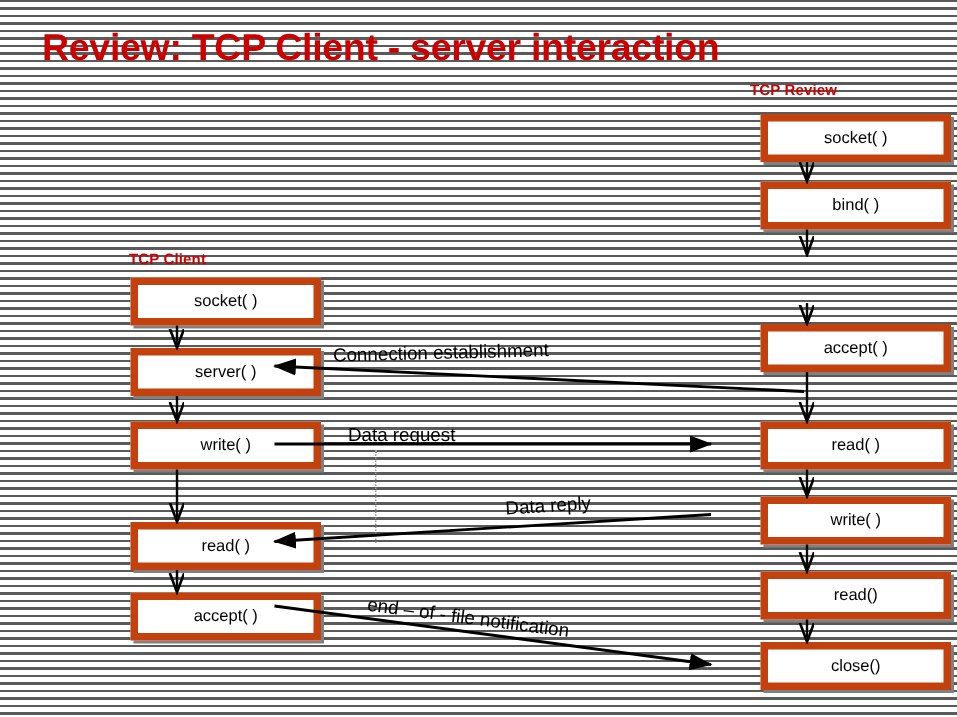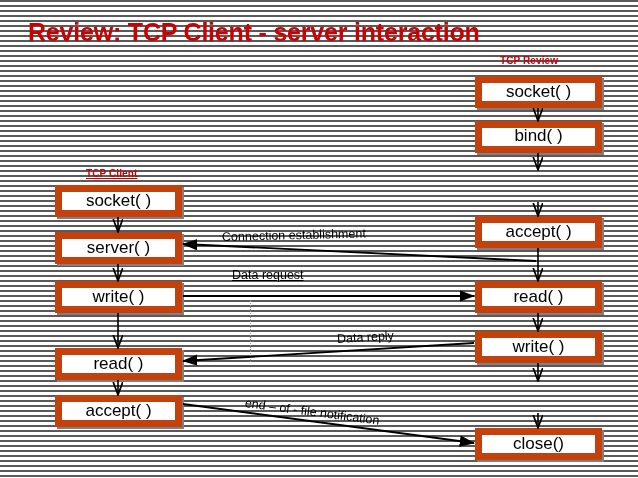--- a/index.html
+++ b/index.html
@@ -46,38 +46,39 @@
   }
   .col-label {
     position: absolute;
     z-index: 3;
     color: #CC0000;
     font-size: 10px;
     font-weight: bold;
     white-space: nowrap;
     letter-spacing: 0.1px;
   }
-  #label-client { left: 86px; top: 168px; text-decoration: underline; }
+  #label-client { left: 86px; top: 168px; }
   #label-server { left: 500px; top: 55px; }
 
   .nodebox {
     position: absolute;
     z-index: 4;
     width: 127px;
     height: 32px;
     background: #ffffff;
-    border: 7px solid #c2410c;
+    border: 5px solid #c2410c;
     box-sizing: border-box;
     box-shadow: 2px 2px 0 0 #808080;
     display: flex;
     align-items: center;
     justify-content: center;
-    font-size: 17px;
+    font-size: 11px;
     color: #000000;
     white-space: nowrap;
+    margin-left: 32px;
   }
   .arrow-svg {
     position: absolute;
     left: 0; top: 0;
     width: 638px;
     height: 478px;
     z-index: 5;
     pointer-events: none;
     overflow: visible;
   }
@@ -106,31 +107,34 @@
   <div class="dotline" style="left:250px; top:300px; height:62px;"></div>
 
   <div id="title">Review: TCP Client - server interaction</div>
 
   <div id="label-client" class="col-label">TCP Client</div>
   <div id="label-server" class="col-label">TCP Review</div>
 
   <div class="nodebox" style="left:475px; top:76px;">
     <span>socket( )</span>
   </div>
-  <div class="nodebox" style="left:475px; top:121px;align-items:flex-end;">
+  <div class="nodebox" style="left:475px; top:121px;">
     <span>bind( )</span>
   </div>
   <div class="nodebox" style="left:475px; top:216px;">
     <span>accept( )</span>
   </div>
   <div class="nodebox" style="left:475px; top:281px;">
     <span>read( )</span>
   </div>
   <div class="nodebox" style="left:475px; top:331px;">
     <span>write( )</span>
+  </div>
+  <div class="nodebox" style="left:475px; top:381px;">
+    <span>read()</span>
   </div>
   <div class="nodebox" style="left:475px; top:428px;">
     <span>close()</span>
   </div>
 
   <div class="nodebox" style="left:55px; top:185px;">
     <span>socket( )</span>
   </div>
   <div class="nodebox" style="left:55px; top:232px;">
     <span>server( )</span>
@@ -176,19 +180,19 @@
 
     <path d="M 183,296 L 474,296" stroke="#000" stroke-width="1.9" fill="none" marker-end="url(#ahf)"></path>
 
     <path d="M 474,343 L 183,361" stroke="#000" stroke-width="1.9" fill="none" marker-end="url(#ahf)"></path>
 
     <path d="M 183,404 L 474,443" stroke="#000" stroke-width="1.9" fill="none" marker-end="url(#ahf)"></path>
   </svg>
 
   <div class="msg-label" style="left:222px; top:230px; transform: rotate(-1.4deg);">Connection establishment</div>
 
-  <div class="msg-label" style="left:232px; top:268px;text-decoration:underline;">Data request</div>
+  <div class="msg-label" style="left:232px; top:283px;text-decoration:underline;">Data request</div>
 
   <div class="msg-label" style="left:337px; top:332px; transform: rotate(-3.5deg);">Data reply</div>
 
   <div class="msg-label" style="left:245px; top:396px; transform: rotate(7.5deg);">end –  of - file notification</div>
 
 </div>
 
 </body></html>

